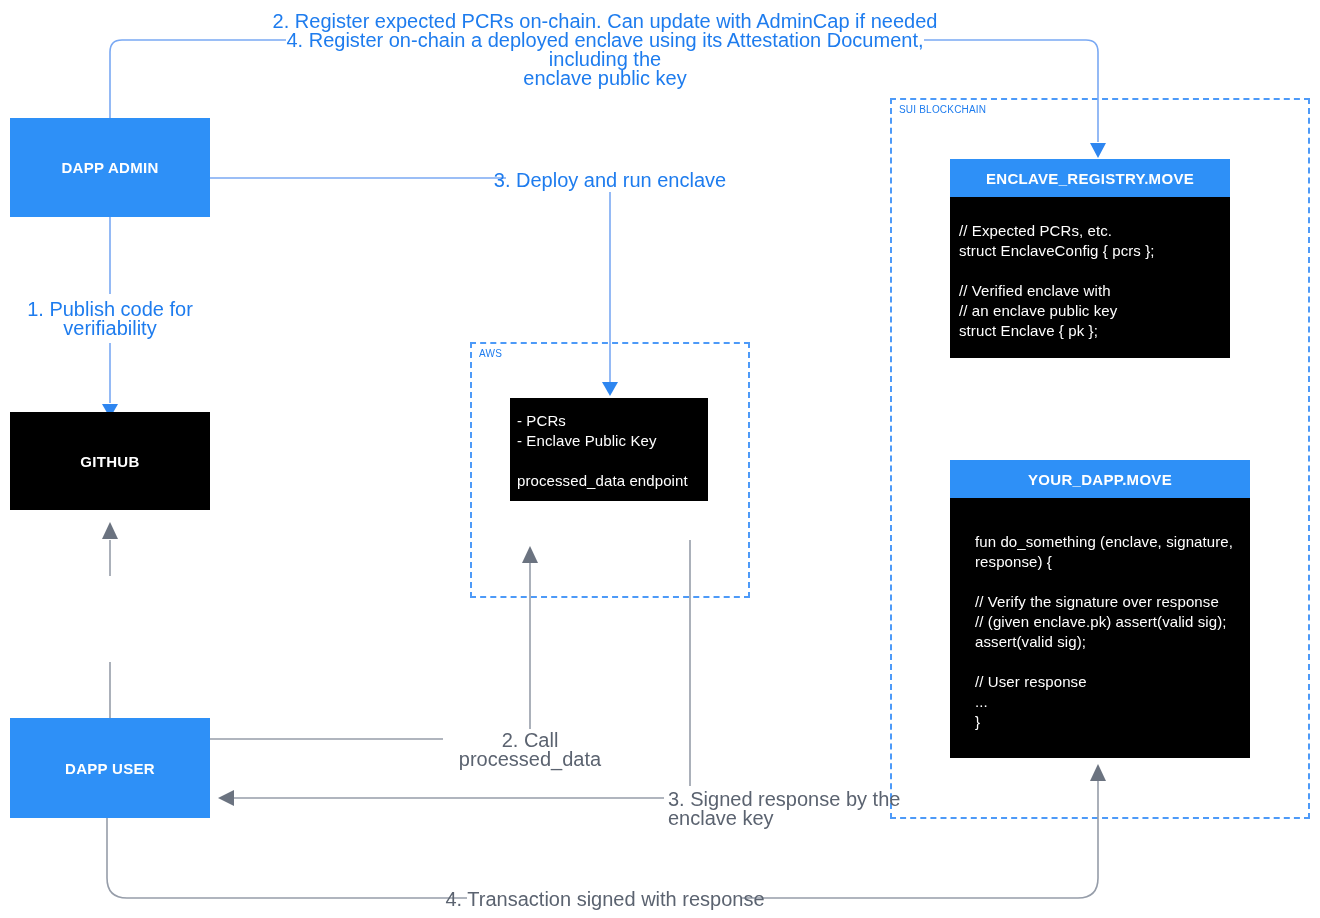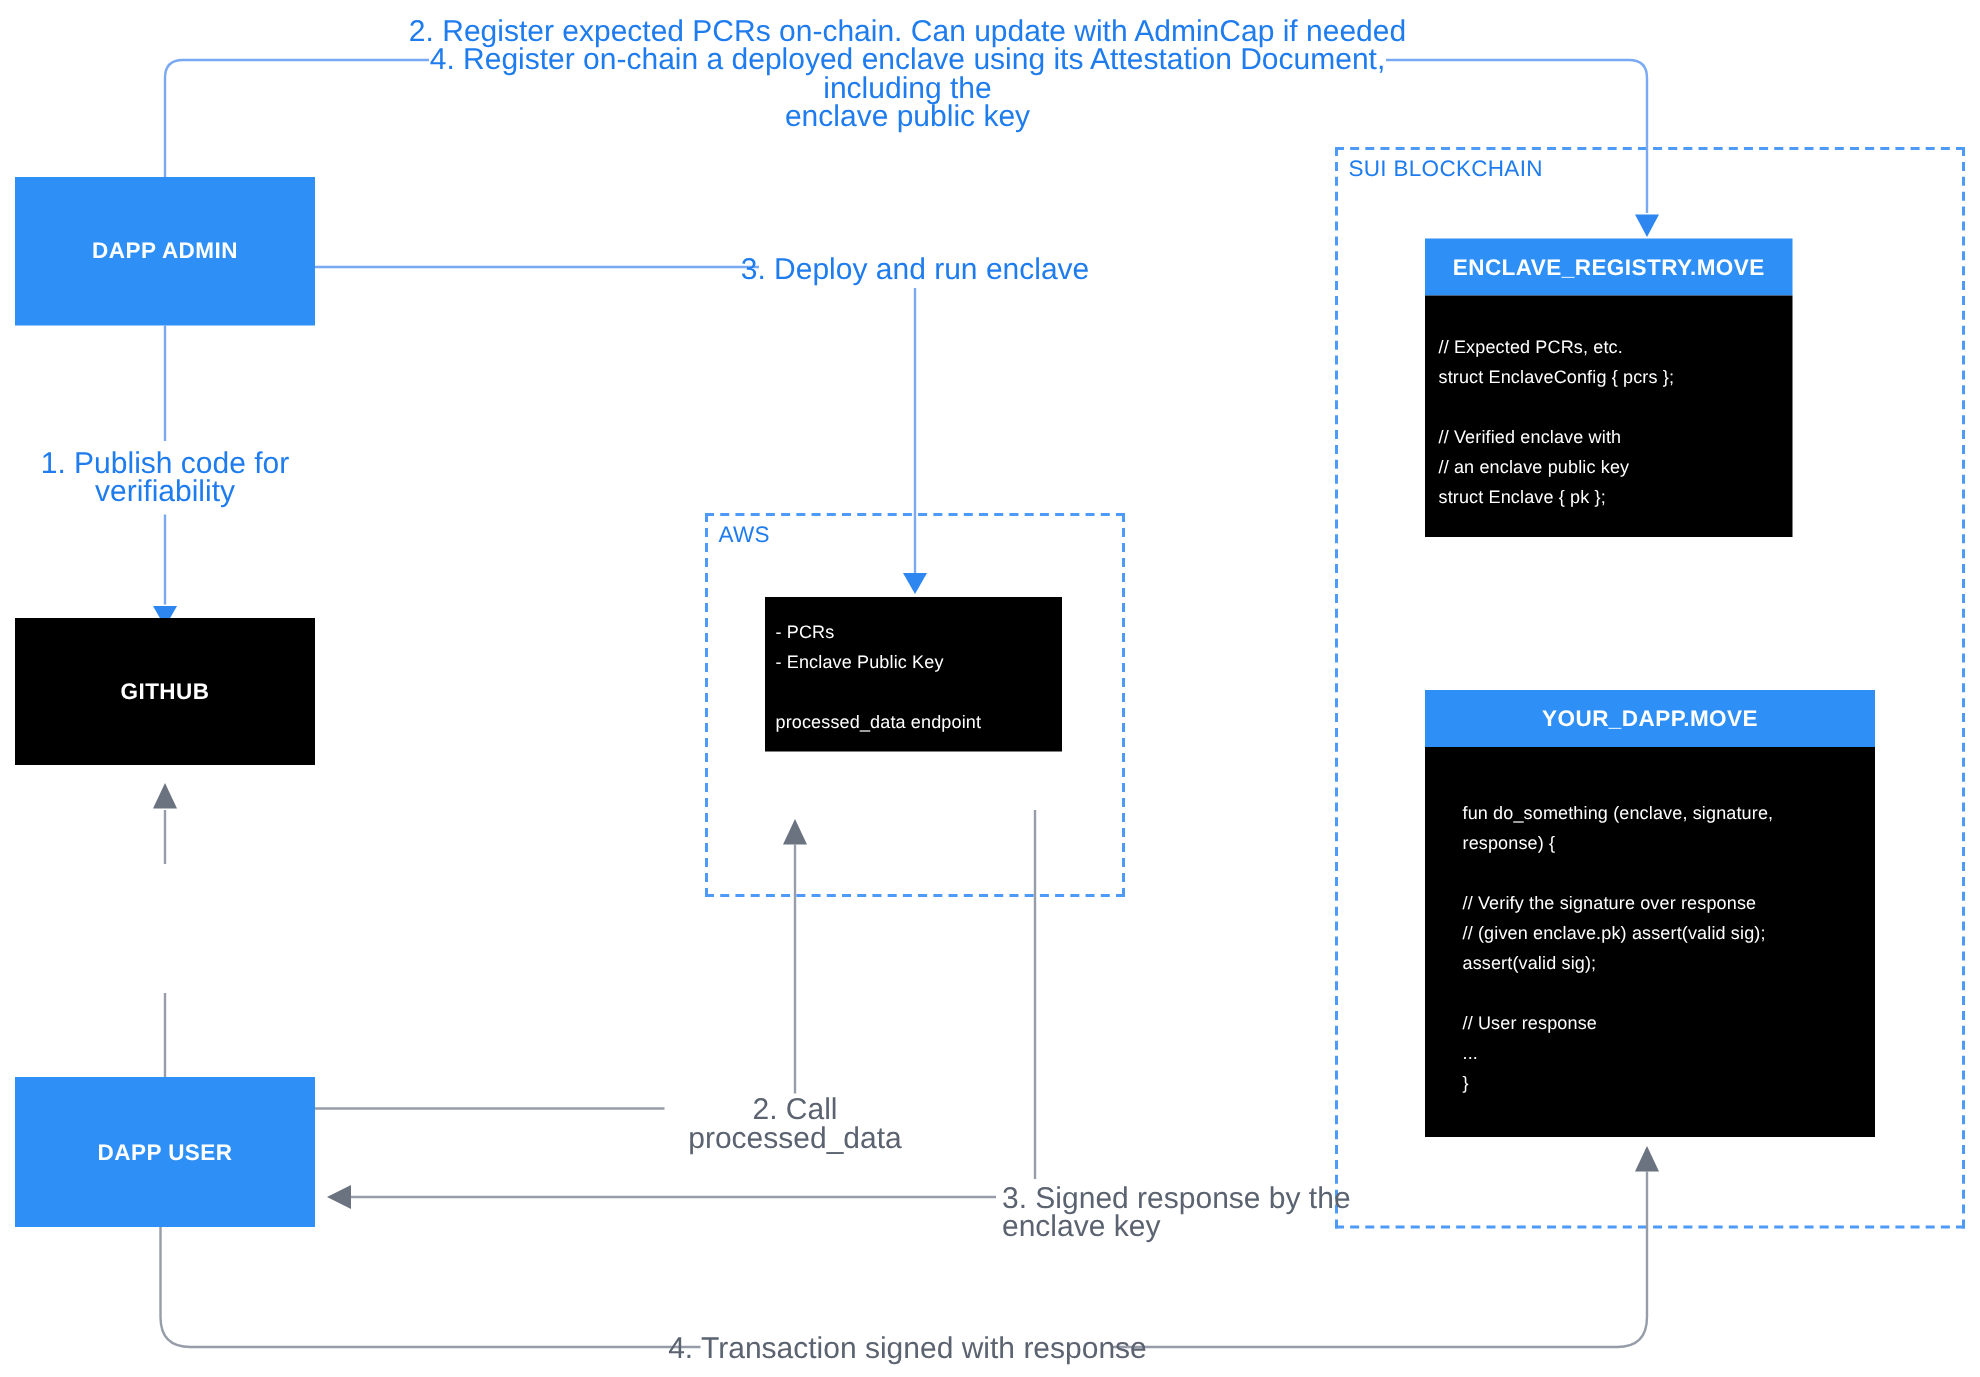--- a/index.html
+++ b/index.html
@@ -2,37 +2,37 @@
 <html><head>
 <meta charset="utf-8">
 <style>
   html,body{margin:0;padding:0;background:#ffffff;}
   #canvas{
     position:relative;width:1320px;height:918px;background:#ffffff;
     font-family:"Liberation Sans", sans-serif;overflow:hidden;
   }
   
   .group{position:absolute;border:2px dashed #4d9af8;box-sizing:border-box;background:transparent;}
-  .group-label{position:absolute;left:7px;top:4px;color:#1e7cee;font-size:15px;font-weight:500;letter-spacing:.2px;}
+  .group-label{position:absolute;left:7px;top:4px;color:#1e7cee;font-size:10px;font-weight:500;letter-spacing:.2px;}
   
   #wires{position:absolute;left:0;top:0;z-index:2;}
   
   .actor{
     position:absolute;z-index:3;background:#2e90f7;color:#fff;
     display:flex;align-items:center;justify-content:center;
     font-size:15px;font-weight:600;letter-spacing:.3px;
   }
   .actor.black{background:#000;}
   .code-box{position:absolute;z-index:3;}
   .code-header{
     background:#2e90f7;color:#fff;display:flex;align-items:center;justify-content:center;
     font-size:15px;font-weight:600;letter-spacing:.3px;box-sizing:border-box;
   }
   .code-body{
-    background:#000;color:#fff;font-size:12px;font-weight:500;line-height:20px;
+    background:#000;color:#fff;font-size:15px;font-weight:500;line-height:20px;
     white-space:pre-line;box-sizing:border-box;letter-spacing:.1px;
   }
   
   .lbl{position:absolute;z-index:4;font-size:20px;line-height:19px;white-space:pre-line;}
   .lbl-blue{color:#1e7cee;}
   .lbl-gray{color:#5b6370;}
   .tc{text-align:center;}
 </style>
 </head>
 <body>
@@ -90,21 +90,21 @@
     <span>DAPP USER</span>
   </div>
 
   <div class="code-box" style="left:510px;top:398px;width:198px;">
     <div class="code-body" style="height:103px;padding:13px 4px 12px 7px;">- PCRs
 - Enclave Public Key
 
 processed_data endpoint</div>
   </div>
 
-  <div class="code-box" style="left:950px;top:159px;width:245px;">
+  <div class="code-box" style="left:950px;top:159px;width:280px;">
     <div class="code-header" style="height:38px;">ENCLAVE_REGISTRY.MOVE</div>
     <div class="code-body" style="height:161px;padding:24px 8px 0 9px;">// Expected PCRs, etc.
 struct EnclaveConfig { pcrs };
 
 // Verified enclave with
 // an enclave public key
 struct Enclave { pk };</div>
   </div>
 
   <div class="code-box" style="left:950px;top:460px;width:300px;">

